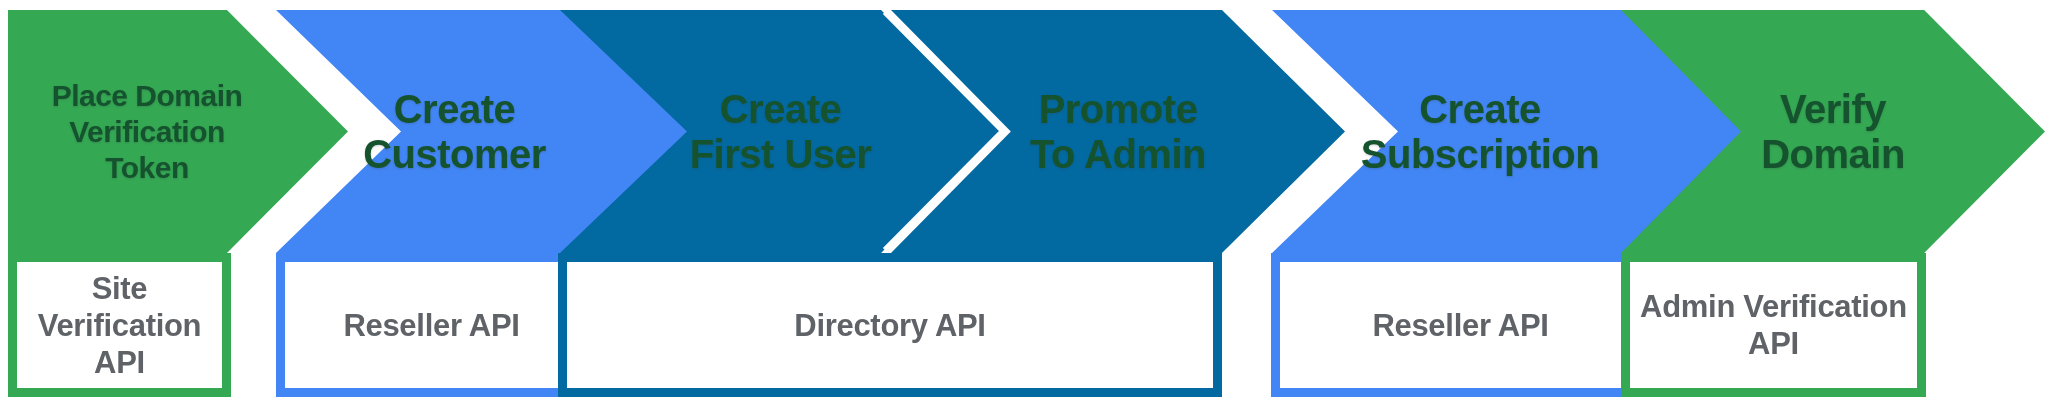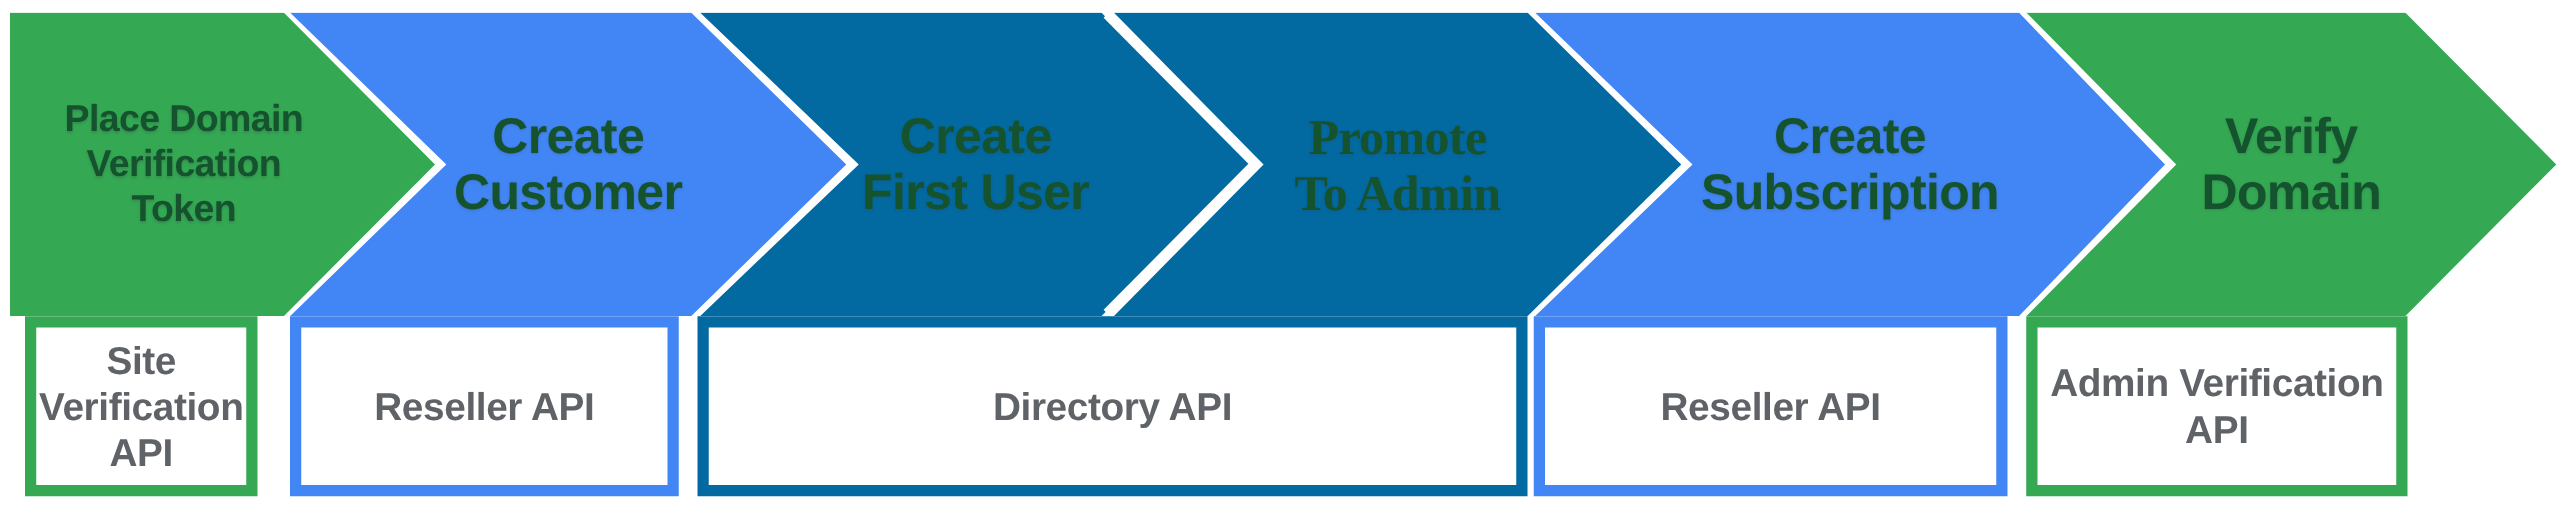--- a/index.html
+++ b/index.html
@@ -2,21 +2,21 @@
 <html><head>
 <meta charset="utf-8">
 <style>
   html,body{margin:0;padding:0;background:#ffffff;}
   #canvas{
     position:relative;width:2049px;height:408px;background:#ffffff;overflow:hidden;
     font-family:"Liberation Sans","DejaVu Sans",sans-serif;
   }
   .arrow{position:absolute;top:10px;height:243px;}
   .green{background:#34A853;}
-  .blue{background:#4285F4;}
+  .blue{background:#4285F4;margin-left:44px;}
   .red{background:#0369a1;}
   .step-label{
     position:absolute;top:10px;height:243px;
     display:flex;align-items:center;justify-content:center;
     text-align:center;color:#14532d;font-weight:bold;
     white-space:pre-line;letter-spacing:-0.5px;
     text-shadow:0 1px 2px rgba(60,64,67,0.25);
     pointer-events:none;
   }
   .fs-big{font-size:40px;line-height:45px;}
@@ -50,30 +50,30 @@
   <div class="step-label fs-small" style="left:8px;width:278px;">Place Domain
 Verification
 Token</div>
 
   <div class="step-label fs-big" style="left:232px;width:445px;">Create
 Customer</div>
 
   <div class="step-label fs-big" style="left:560px;width:441px;">Create
 First User</div>
 
-  <div class="step-label fs-big" style="left:891px;width:454px;font-family:Liberation Serif, serif;">Promote
+  <div class="step-label fs-big" style="left:891px;width:454px;">Promote
 To Admin</div>
 
   <div class="step-label fs-big" style="left:1228px;width:504px;">Create
 Subscription</div>
 
   <div class="step-label fs-big" style="left:1621px;width:424px;">Verify
 Domain</div>
 
-  <div class="tab green" style="left:20px;width:186px;">
+  <div class="tab green" style="left:8px;width:223px;">
     <div class="tab-inner">Site
 Verification
 API</div>
   </div>
 
   <div class="tab blue" style="left:232px;width:311px;">
     <div class="tab-inner">Reseller API</div>
   </div>
 
   <div class="tab red" style="left:558px;width:664px;">

